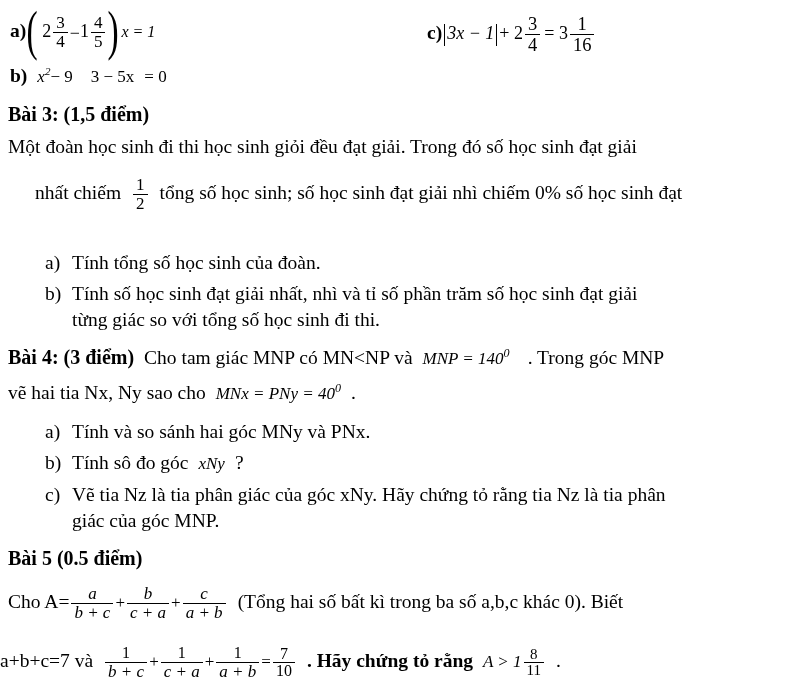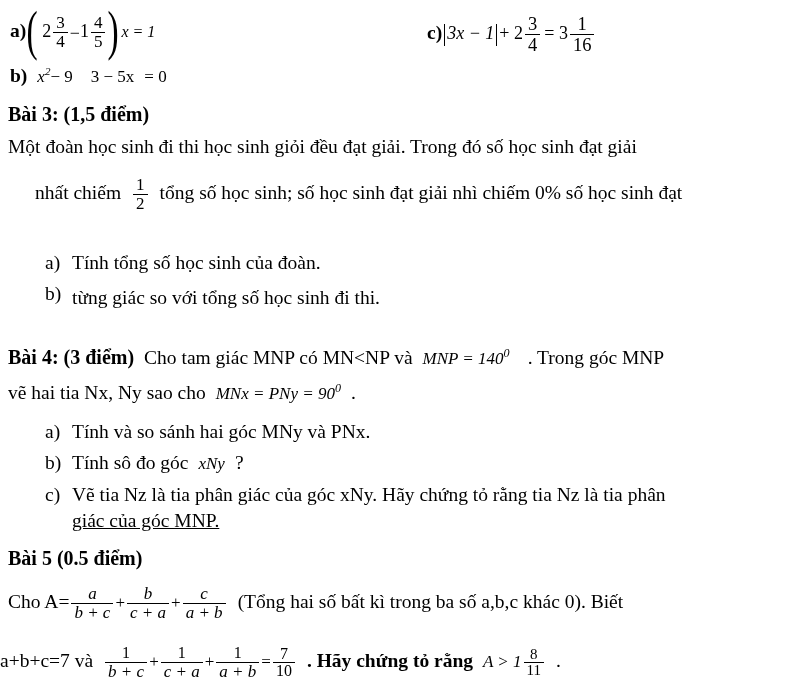--- a/index.html
+++ b/index.html
@@ -147,45 +147,46 @@
   </div>
 
 
   <div class="li" style="left:45px; top:252px;">
     <span class="marker">a)</span>
     <span class="body">Tính tổng số học sinh của đoàn.</span>
   </div>
 
   <div class="li" style="left:45px; top:283px;">
     <span class="marker">b)</span>
+    <span class="body">Tính số học sinh đạt giải nhất, nhì và tỉ số phần trăm số học sinh đạt giải</span>
     <span class="cont" style="margin-top:4px;">từng giác so với tổng số học sinh đi thi.</span>
   </div>
 
   <div class="line" style="left:8px; top:347px;">
     <span class="bold" style="font-size:20px;">Bài 4: (3 điểm)</span><span class="gap-s"></span><span>Cho tam giác MNP có MN&lt;NP và</span><span class="gap-s"></span><span class="mathit">MNP = 140</span><span class="mathit sup0">0</span><span class="gap-m"></span><span>. Trong góc MNP</span>
   </div>
 
   <div class="line" style="left:8px; top:383px;">
-    <span>vẽ hai tia Nx, Ny sao cho</span><span class="gap-s"></span><span class="mathit">MNx = PNy = 90</span><span class="mathit sup0">0</span><span class="gap-s"></span><span>.</span>
+    <span>vẽ hai tia Nx, Ny sao cho</span><span class="gap-s"></span><span class="mathit">MNx = PNy = 40</span><span class="mathit sup0">0</span><span class="gap-s"></span><span>.</span>
   </div>
 
   <div class="li" style="left:45px; top:421px;">
     <span class="marker">a)</span>
     <span class="body">Tính và so sánh hai góc MNy và PNx.</span>
   </div>
 
   <div class="li" style="left:45px; top:452px;">
     <span class="marker">b)</span>
     <span class="body"><span>Tính sô đo góc</span><span class="gap-s"></span><span class="mathit">xNy</span><span class="gap-s"></span><span>?</span></span>
   </div>
 
   <div class="li" style="left:45px; top:484px;">
     <span class="marker">c)</span>
     <span class="body">Vẽ tia Nz là tia phân giác của góc xNy. Hãy chứng tỏ rằng tia Nz là tia phân</span>
-    <span class="cont" style="margin-top:4px;text-decoration:underline;">giác của góc MNP.</span>
+    <span class="cont" style="margin-top:4px;">giác của góc MNP.</span>
   </div>
 
   <div class="line bold" style="left:8px; top:548px; font-size:20px;">Bài 5 (0.5 điểm)</div>
 
   <div class="line" style="left:8px; top:585px;">
     <span>Cho A=</span><span class="frac" style="font-size:16px;"><span class="num mathit">a</span><span class="den mathit">b + c</span></span><span class="mathup" style="font-size:17px;">+</span><span class="frac" style="font-size:16px;"><span class="num mathit">b</span><span class="den mathit">c + a</span></span><span class="mathup" style="font-size:17px;">+</span><span class="frac" style="font-size:16px;"><span class="num mathit">c</span><span class="den mathit">a + b</span></span><span class="gap-s"></span><span>(Tổng hai số bất kì trong ba số a,b,c khác 0). Biết</span>
   </div>
 
   <div class="line" style="left:0; top:645px;">
     <span>a+b+c=7 và</span><span class="gap-s"></span><span class="frac" style="font-size:16px;"><span class="num">1</span><span class="den mathit">b + c</span></span><span class="mathup" style="font-size:17px;">+</span><span class="frac" style="font-size:16px;"><span class="num">1</span><span class="den mathit">c + a</span></span><span class="mathup" style="font-size:17px;">+</span><span class="frac" style="font-size:16px;"><span class="num">1</span><span class="den mathit">a + b</span></span><span class="mathup" style="font-size:17px;">=</span><span class="frac" style="font-size:16px;"><span class="num">7</span><span class="den">10</span></span><span class="gap-s"></span><span class="bold">. Hãy chứng tỏ rằng</span><span class="gap-s"></span><span class="mathit">A &gt; 1</span><span class="frac" style="font-size:15px;"><span class="num">8</span><span class="den">11</span></span><span class="gap-s"></span><span>.</span>

